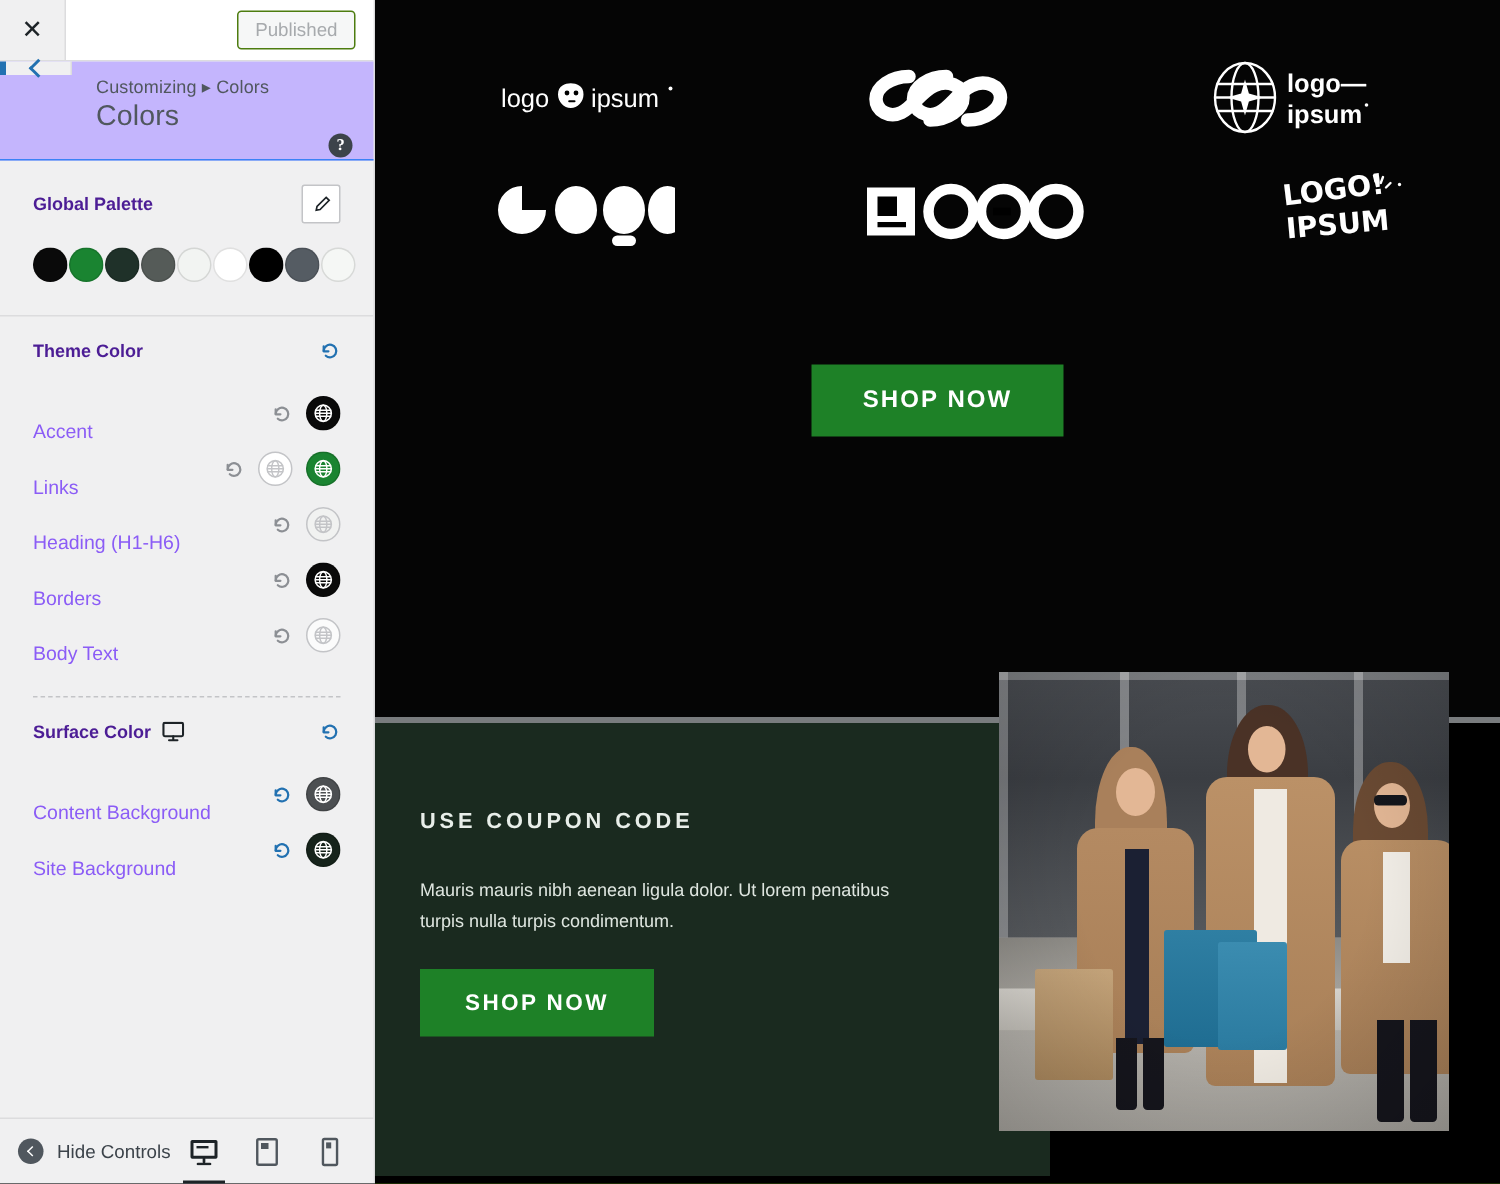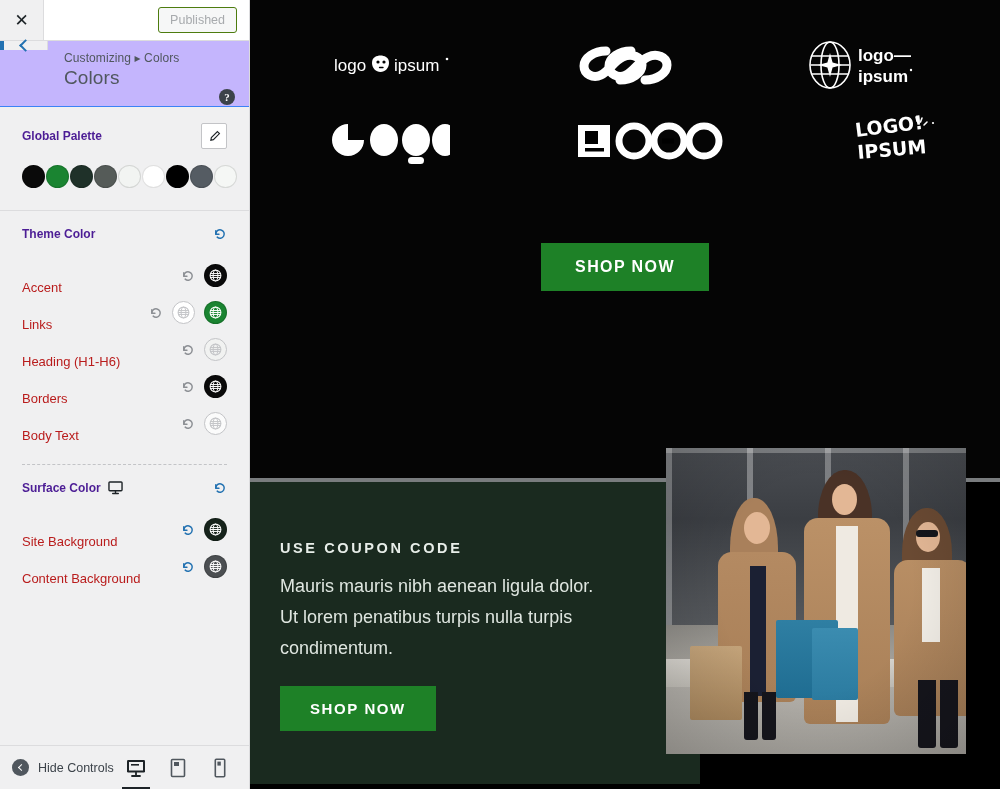--- a/index.html
+++ b/index.html
@@ -86,21 +86,21 @@
 
   .swatch-row { display: flex; gap: 1px; }
   .pal-swatch {
     width: 23px; height: 23px; border-radius: 50%;
     border: 1px solid rgba(0,0,0,.12); cursor: pointer; flex: 0 0 23px;
   }
 
   .ctrl-row {
     display: flex; align-items: center; height: 37px;
   }
-  .ctrl-label { flex: 1; font-size: 13px; color: #b91c1c; margin-top: 23px; }
+  .ctrl-label { flex: 1; font-size: 13px; color: #8b5cf6; margin-top: 23px; }
   .ctrl-tools { display: flex; align-items: center; gap: 9px; }
   .reset-arrow { cursor: pointer; width: 14px; height: 14px; display:block; }
   .color-circle {
     width: 23px; height: 23px; border-radius: 50%; cursor: pointer;
     display: flex; align-items: center; justify-content: center;
     border: 1px solid rgba(0,0,0,.15); flex: 0 0 23px;
   }
   .color-circle.light { border: 1px solid #c3c4c7; }
   .globe-svg { width: 15px; height: 15px; display:block; }
 
@@ -165,21 +165,21 @@
   }
   .coupon-inner { padding: 58px 0 0 30px; }
   .coupon-kicker {
     color: #e8eee9; font-size: 14.5px; letter-spacing: 2.6px; font-weight: bold;
   }
   .coupon-code {
     color: #fff; font-size: 38px; font-weight: bold; letter-spacing: .5px;
     margin-top: 6px; font-family: "DejaVu Sans", sans-serif;
   }
   .coupon-text {
-    color: #dfe6e0; font-size: 18px; line-height: 1.72; margin-top: 15px;
+    color: #dfe6e0; font-size: 12px; line-height: 1.72; margin-top: 27px;
     width: 330px;
   }
   .btn-green-sm {
     background: #1e8127; color: #fff; border: none; margin-top: 22px;
     font-size: 15px; letter-spacing: 1.6px; font-weight: bold;
     padding: 14px 30px; cursor: pointer; font-family: "Liberation Sans", sans-serif;
   }
 
   .hero-photo {
     position: absolute; left: 416px; top: 448px; width: 300px; height: 306px;
@@ -404,47 +404,47 @@
           </div>
           <span class="reset-head">
             <svg class="reset-arrow" viewBox="0 0 16 16">
               <path d="M3.2 8a4.8 4.8 0 1 1 1.6 3.6" fill="none" stroke="#2271b1" stroke-width="1.7" stroke-linecap="round"></path>
               <path d="M3.2 4.4v3.8h3.6" fill="none" stroke="#2271b1" stroke-width="1.7" stroke-linecap="round" stroke-linejoin="round"></path>
             </svg>
           </span>
         </div>
         <div id="surface-rows">
             <div class="ctrl-row">
+              <div class="ctrl-label">Content Background</div>
+              <div class="ctrl-tools">
+                <span style="cursor: pointer;">
+                  <svg class="reset-arrow" viewBox="0 0 16 16">
+                    <path d="M3.2 8a4.8 4.8 0 1 1 1.6 3.6" fill="none" stroke="#2271b1" stroke-width="1.7" stroke-linecap="round"></path>
+                    <path d="M3.2 4.4v3.8h3.6" fill="none" stroke="#2271b1" stroke-width="1.7" stroke-linecap="round" stroke-linejoin="round"></path>
+                  </svg>
+                </span>
+                <div class="color-circle" style="background: rgb(76, 79, 82);">
+                  <svg class="globe-svg" viewBox="0 0 20 20">
+                    <circle cx="10" cy="10" r="7.2" fill="none" stroke="#ffffff" stroke-width="1.4"></circle>
+                    <ellipse cx="10" cy="10" rx="3.2" ry="7.2" fill="none" stroke="#ffffff" stroke-width="1.3"></ellipse>
+                    <path d="M3 7.4h14M3 12.6h14M2.8 10h14.4" stroke="#ffffff" stroke-width="1.3" fill="none"></path>
+                  </svg>
+                </div>
+              </div>
+            </div>
+            <div class="ctrl-row">
               <div class="ctrl-label">Site Background</div>
               <div class="ctrl-tools">
                 <span style="cursor: pointer;">
                   <svg class="reset-arrow" viewBox="0 0 16 16">
                     <path d="M3.2 8a4.8 4.8 0 1 1 1.6 3.6" fill="none" stroke="#2271b1" stroke-width="1.7" stroke-linecap="round"></path>
                     <path d="M3.2 4.4v3.8h3.6" fill="none" stroke="#2271b1" stroke-width="1.7" stroke-linecap="round" stroke-linejoin="round"></path>
                   </svg>
                 </span>
                 <div class="color-circle" style="background: rgb(22, 35, 27);">
-                  <svg class="globe-svg" viewBox="0 0 20 20">
-                    <circle cx="10" cy="10" r="7.2" fill="none" stroke="#ffffff" stroke-width="1.4"></circle>
-                    <ellipse cx="10" cy="10" rx="3.2" ry="7.2" fill="none" stroke="#ffffff" stroke-width="1.3"></ellipse>
-                    <path d="M3 7.4h14M3 12.6h14M2.8 10h14.4" stroke="#ffffff" stroke-width="1.3" fill="none"></path>
-                  </svg>
-                </div>
-              </div>
-            </div>
-            <div class="ctrl-row">
-              <div class="ctrl-label">Content Background</div>
-              <div class="ctrl-tools">
-                <span style="cursor: pointer;">
-                  <svg class="reset-arrow" viewBox="0 0 16 16">
-                    <path d="M3.2 8a4.8 4.8 0 1 1 1.6 3.6" fill="none" stroke="#2271b1" stroke-width="1.7" stroke-linecap="round"></path>
-                    <path d="M3.2 4.4v3.8h3.6" fill="none" stroke="#2271b1" stroke-width="1.7" stroke-linecap="round" stroke-linejoin="round"></path>
-                  </svg>
-                </span>
-                <div class="color-circle" style="background: rgb(76, 79, 82);">
                   <svg class="globe-svg" viewBox="0 0 20 20">
                     <circle cx="10" cy="10" r="7.2" fill="none" stroke="#ffffff" stroke-width="1.4"></circle>
                     <ellipse cx="10" cy="10" rx="3.2" ry="7.2" fill="none" stroke="#ffffff" stroke-width="1.3"></ellipse>
                     <path d="M3 7.4h14M3 12.6h14M2.8 10h14.4" stroke="#ffffff" stroke-width="1.3" fill="none"></path>
                   </svg>
                 </div>
               </div>
             </div>
           </div>
       </div>

